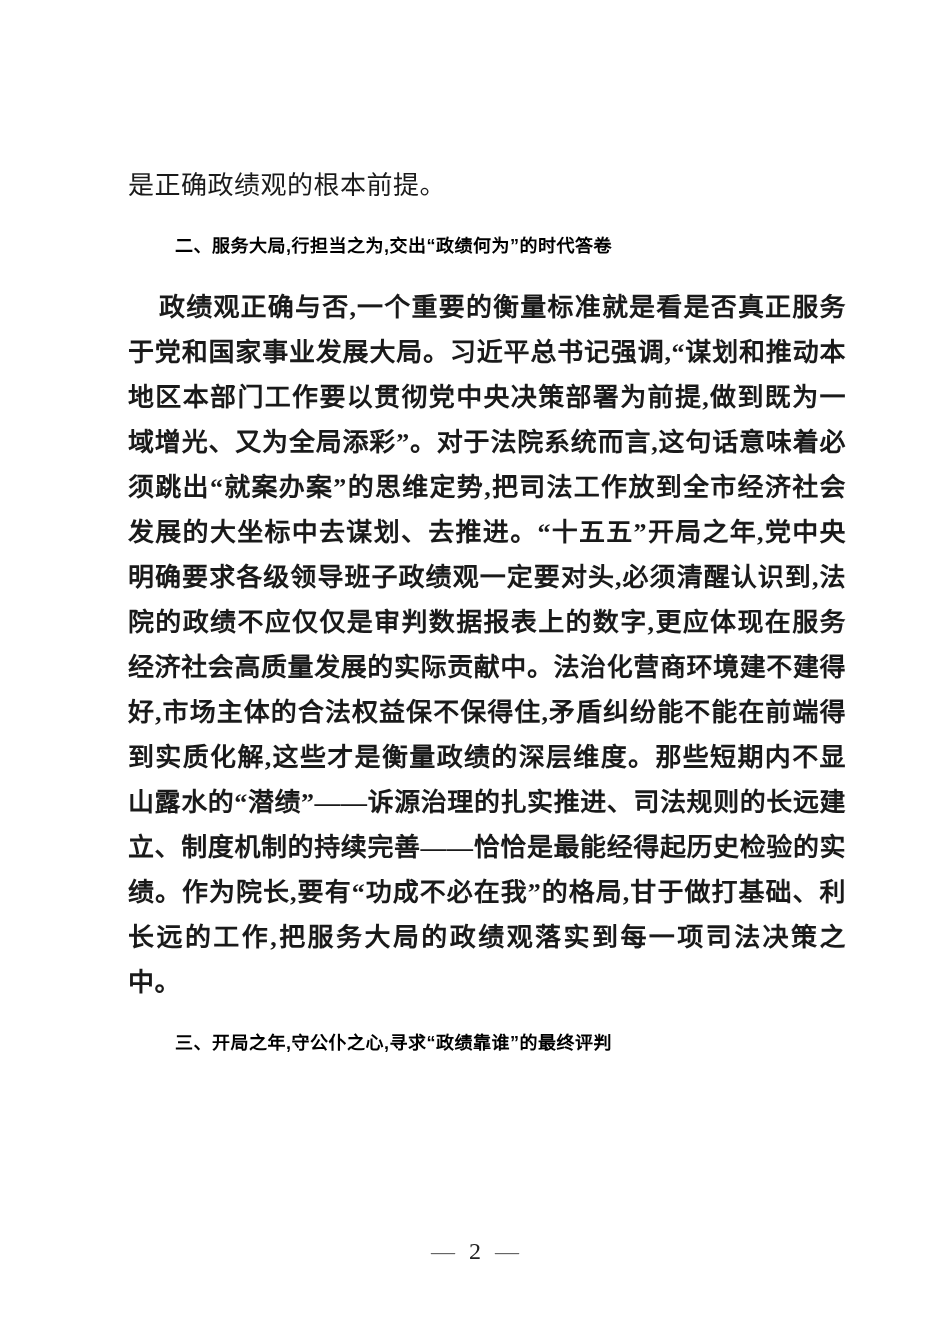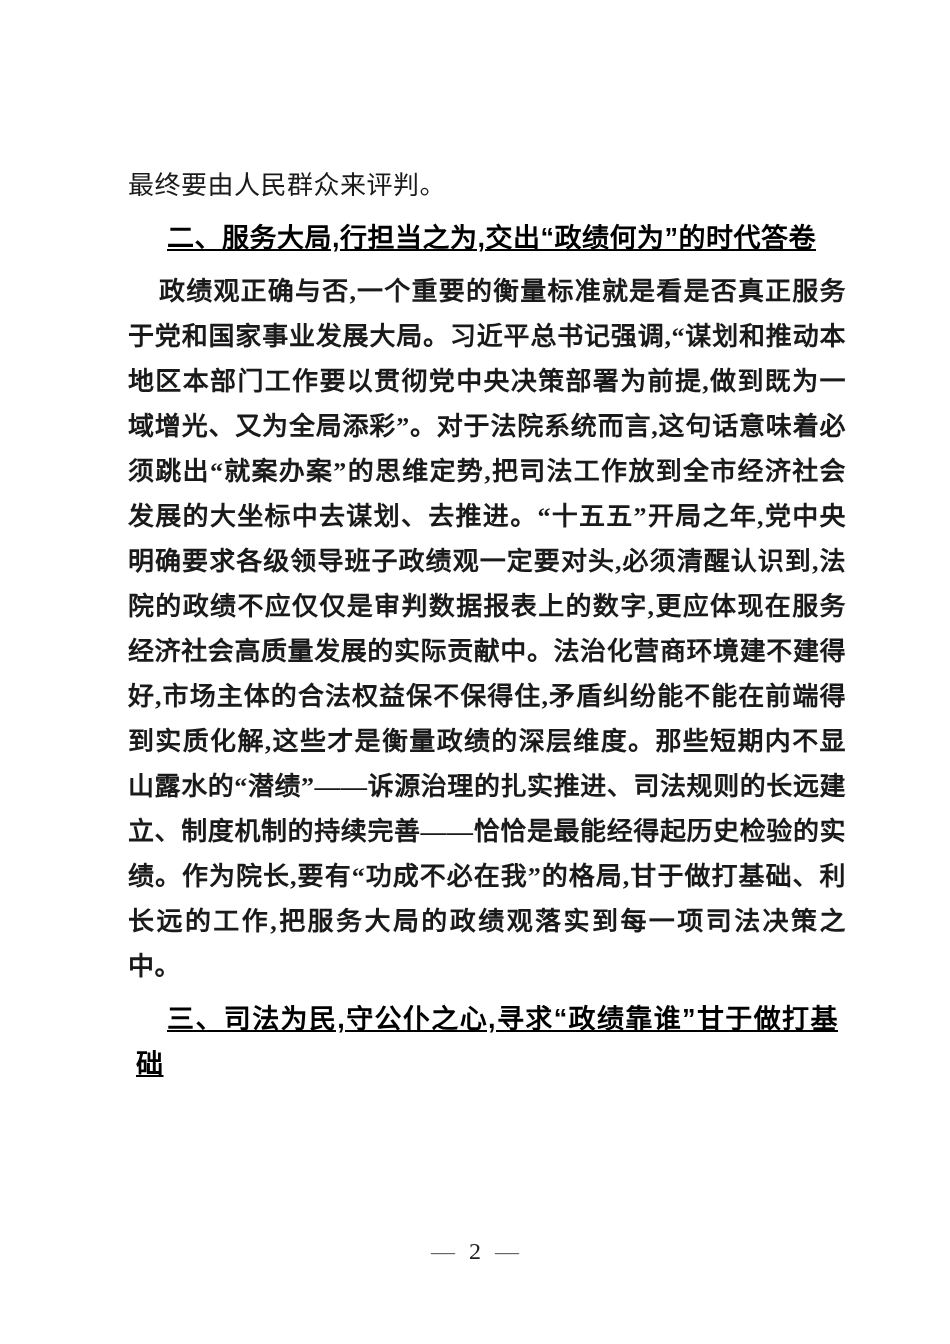--- a/index.html
+++ b/index.html
@@ -29,30 +29,29 @@
     text-align: justify;
     text-justify: inter-ideograph;
     letter-spacing: 0.5px;
     color: #1a1a1a;
   }
   .body-text.indent {
     text-indent: 31px;
     font-weight: bold;
   }
   .heading {
-    margin: 8px;
+    margin: 16px;
     font-family: "Liberation Sans", sans-serif;
     font-weight: 700;
-    font-size: 27px;
+    font-size: 18px;
     line-height: 45px;
     text-indent: 31px;
     letter-spacing: 0.5px;
     color: #000000;
     text-align: justify;
-    text-decoration: underline;
   }
   .footer {
     position: absolute;
     top: 1236px;
     left: 0;
     width: 100%;
     text-align: center;
     font-size: 24px;
     line-height: 30px;
     color: #222222;
@@ -65,22 +64,22 @@
     display: inline-block;
     margin: 0 14px;
     color: #222222;
   }
 </style>
 </head>
 <body>
 
 <div class="page">
   <div class="content">
-    <p class="body-text">最终要由人民群众来评判。</p>
+    <p class="body-text">是正确政绩观的根本前提。</p>
     <h2 class="heading">二、服务大局,行担当之为,交出“政绩何为”的时代答卷</h2>
     <p class="body-text indent">政绩观正确与否,一个重要的衡量标准就是看是否真正服务于党和国家事业发展大局。习近平总书记强调,“谋划和推动本地区本部门工作要以贯彻党中央决策部署为前提,做到既为一域增光、又为全局添彩”。对于法院系统而言,这句话意味着必须跳出“就案办案”的思维定势,把司法工作放到全市经济社会发展的大坐标中去谋划、去推进。“十五五”开局之年,党中央明确要求各级领导班子政绩观一定要对头,必须清醒认识到,法院的政绩不应仅仅是审判数据报表上的数字,更应体现在服务经济社会高质量发展的实际贡献中。法治化营商环境建不建得好,市场主体的合法权益保不保得住,矛盾纠纷能不能在前端得到实质化解,这些才是衡量政绩的深层维度。那些短期内不显山露水的“潜绩”——诉源治理的扎实推进、司法规则的长远建立、制度机制的持续完善——恰恰是最能经得起历史检验的实绩。作为院长,要有“功成不必在我”的格局,甘于做打基础、利长远的工作,把服务大局的政绩观落实到每一项司法决策之中。</p>
-    <h2 class="heading">三、司法为民,守公仆之心,寻求“政绩靠谁”甘于做打基础</h2>
+    <h2 class="heading">三、开局之年,守公仆之心,寻求“政绩靠谁”的最终评判</h2>
   </div>
 
   <div class="footer">
     <span class="dash">—</span><span class="num">2</span><span class="dash">—</span>
   </div>
 </div>
 
 </body></html>

